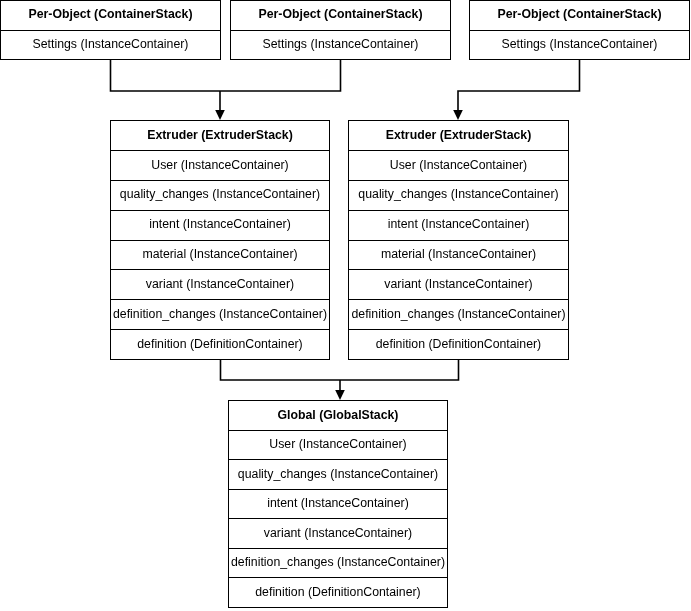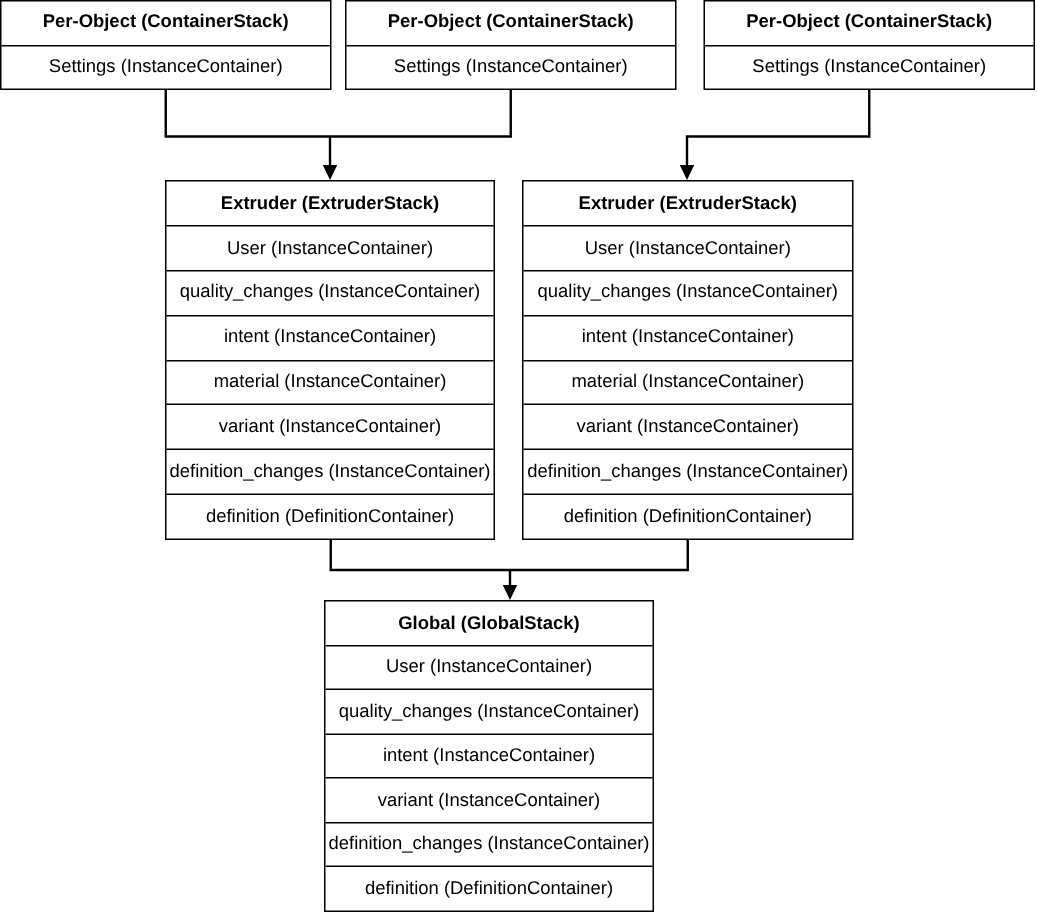--- a/index.html
+++ b/index.html
@@ -116,21 +116,21 @@
     <div class="stack-row header">Extruder (ExtruderStack)</div>
     <div class="stack-row">User (InstanceContainer)</div>
     <div class="stack-row">quality_changes (InstanceContainer)</div>
     <div class="stack-row">intent (InstanceContainer)</div>
     <div class="stack-row">material (InstanceContainer)</div>
     <div class="stack-row">variant (InstanceContainer)</div>
     <div class="stack-row">definition_changes (InstanceContainer)</div>
     <div class="stack-row">definition (DefinitionContainer)</div>
   </div>
 
-  <div class="stack-box" style="left:216px; top:400px; width:220px; height:208px;">
+  <div class="stack-box" style="left:228px; top:400px; width:220px; height:208px;">
     <div class="stack-row header">Global (GlobalStack)</div>
     <div class="stack-row">User (InstanceContainer)</div>
     <div class="stack-row">quality_changes (InstanceContainer)</div>
     <div class="stack-row">intent (InstanceContainer)</div>
     <div class="stack-row">variant (InstanceContainer)</div>
     <div class="stack-row">definition_changes (InstanceContainer)</div>
     <div class="stack-row">definition (DefinitionContainer)</div>
   </div>
 
 </div>

